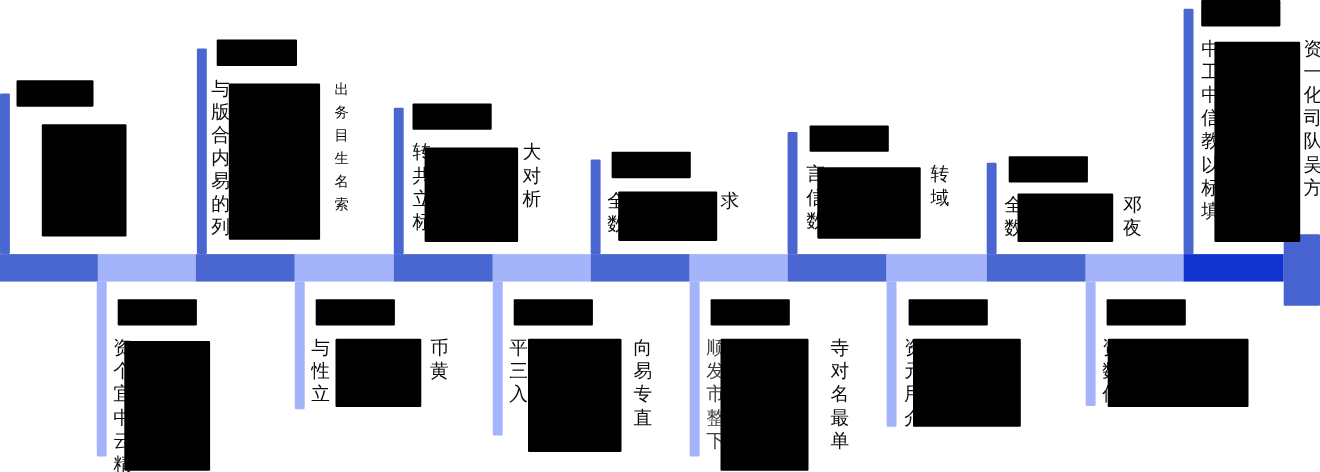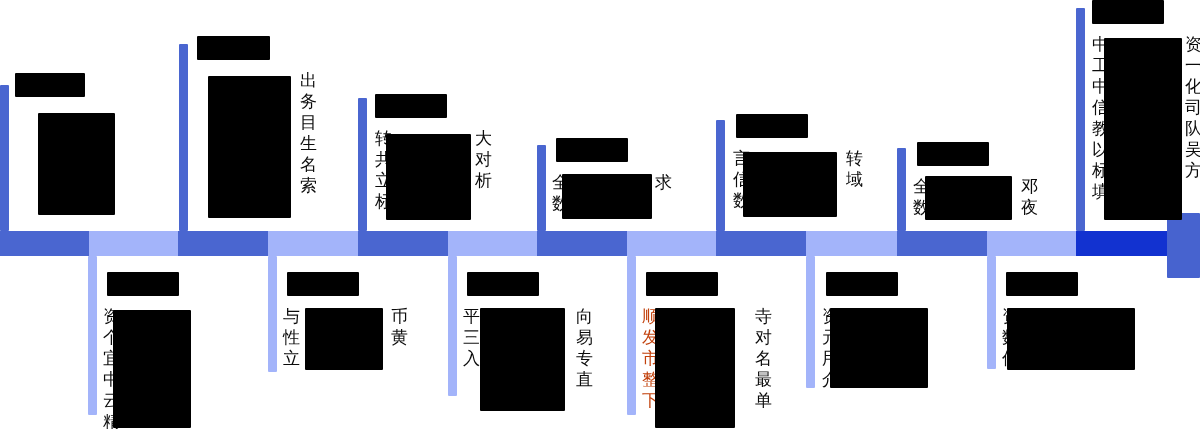--- a/index.html
+++ b/index.html
@@ -65,21 +65,22 @@
   <div id="nodes-above">
       <div class="stem" style="left: 0px; top: 85px; height: 146px; background: rgb(74, 102, 208);"></div>
       <div class="node-title" style="position: absolute; left: 15px; top: 73px; width: 70px; height: 24px;"></div>
       <div class="node" style="left: 15px; top: 103px; width: 125px; height: 125px;">
         <div style="position: absolute; right: 0px; top: 4px; width: 20px; font-size: 17px; line-height: 21px; color: rgb(11, 11, 11); word-break: break-all; text-align: right;"></div>
         <div class="redact" style="left: 23px; top: 10px; width: 77px; height: 102px;"></div>
       </div>
       <div class="stem" style="left: 179px; top: 44px; height: 187px; background: rgb(74, 102, 208);"></div>
       <div class="node-title" style="position: absolute; left: 197px; top: 36px; width: 73px; height: 24px;"></div>
       <div class="node" style="left: 192px; top: 66px; width: 125px; height: 162px;">
-        <div style="position: absolute; right: 0px; top: 4px; width: 20px; font-size: 17px; line-height: 21px; color: rgb(11, 11, 11); word-break: break-all; text-align: right;">出务目生名索</div>
+        <div style="position: absolute; left: 0px; top: 4px; width: 20px; font-size: 17px; line-height: 21px; color: rgb(11, 11, 11); word-break: break-all;">与版合内易的列</div>
+        <div style="position: absolute; right: 0px; top: 4px; width: 20px; font-size: 13px; line-height: 21px; color: rgb(11, 11, 11); word-break: break-all; text-align: right;">出务目生名索</div>
         <div class="redact" style="left: 16px; top: 10px; width: 83px; height: 142px;"></div>
       </div>
       <div class="stem" style="left: 358px; top: 98px; height: 133px; background: rgb(74, 102, 208);"></div>
       <div class="node-title" style="position: absolute; left: 375px; top: 94px; width: 72px; height: 24px;"></div>
       <div class="node" style="left: 375px; top: 124px; width: 120px; height: 105px;">
         <div style="position: absolute; left: 0px; top: 4px; width: 20px; font-size: 17px; line-height: 21px; color: rgb(11, 11, 11); word-break: break-all;">转共立标</div>
         <div style="position: absolute; right: 0px; top: 4px; width: 20px; font-size: 17px; line-height: 21px; color: rgb(11, 11, 11); word-break: break-all; text-align: left;">大对析</div>
         <div class="redact" style="left: 11px; top: 10px; width: 85px; height: 86px;"></div>
       </div>
       <div class="stem" style="left: 537px; top: 145px; height: 86px; background: rgb(74, 102, 208);"></div>
@@ -128,21 +129,21 @@
       <div class="stem" style="left: 448px; top: 256px; height: 140px; background: rgb(163, 180, 250);"></div>
       <div class="node-title" style="position: absolute; left: 467px; top: 272px; width: 72px; height: 24px;"></div>
       <div class="node" style="left: 463px; top: 302px; width: 130px; height: 110px;">
         <div style="position: absolute; left: 0px; top: 4px; width: 20px; font-size: 17px; line-height: 21px; color: rgb(11, 11, 11); word-break: break-all;">平、三入</div>
         <div style="position: absolute; right: 0px; top: 4px; width: 20px; font-size: 17px; line-height: 21px; color: rgb(11, 11, 11); word-break: break-all; text-align: right;">向易专直</div>
         <div class="redact" style="left: 17px; top: 6px; width: 85px; height: 103px;"></div>
       </div>
       <div class="stem" style="left: 627px; top: 256px; height: 159px; background: rgb(163, 180, 250);"></div>
       <div class="node-title" style="position: absolute; left: 646px; top: 272px; width: 72px; height: 24px;"></div>
       <div class="node" style="left: 642px; top: 302px; width: 130px; height: 126px;">
-        <div style="position: absolute; left: 0px; top: 4px; width: 20px; font-size: 17px; line-height: 21px; color: #c2410c; word-break: break-all;">顺发市整下</div>
+        <div style="position: absolute; left: 0px; top: 4px; width: 20px; font-size: 17px; line-height: 21px; color: #404040; word-break: break-all;">顺发市整下</div>
         <div style="position: absolute; right: 0px; top: 4px; width: 20px; font-size: 17px; line-height: 21px; color: rgb(11, 11, 11); word-break: break-all; text-align: right;">寺对名最单</div>
         <div class="redact" style="left: 13px; top: 6px; width: 80px; height: 120px;"></div>
       </div>
       <div class="stem" style="left: 806px; top: 256px; height: 132px; background: rgb(163, 180, 250);"></div>
       <div class="node-title" style="position: absolute; left: 826px; top: 272px; width: 72px; height: 24px;"></div>
       <div class="node" style="left: 822px; top: 302px; width: 130px; height: 95px;">
         <div style="position: absolute; left: 0px; top: 4px; width: 20px; font-size: 17px; line-height: 21px; color: rgb(11, 11, 11); word-break: break-all;">资元用介</div>
         <div style="position: absolute; right: 0px; top: 4px; width: 20px; font-size: 17px; line-height: 21px; color: rgb(11, 11, 11); word-break: break-all; text-align: right;"></div>
         <div class="redact" style="left: 8px; top: 6px; width: 98px; height: 80px;"></div>
       </div>

